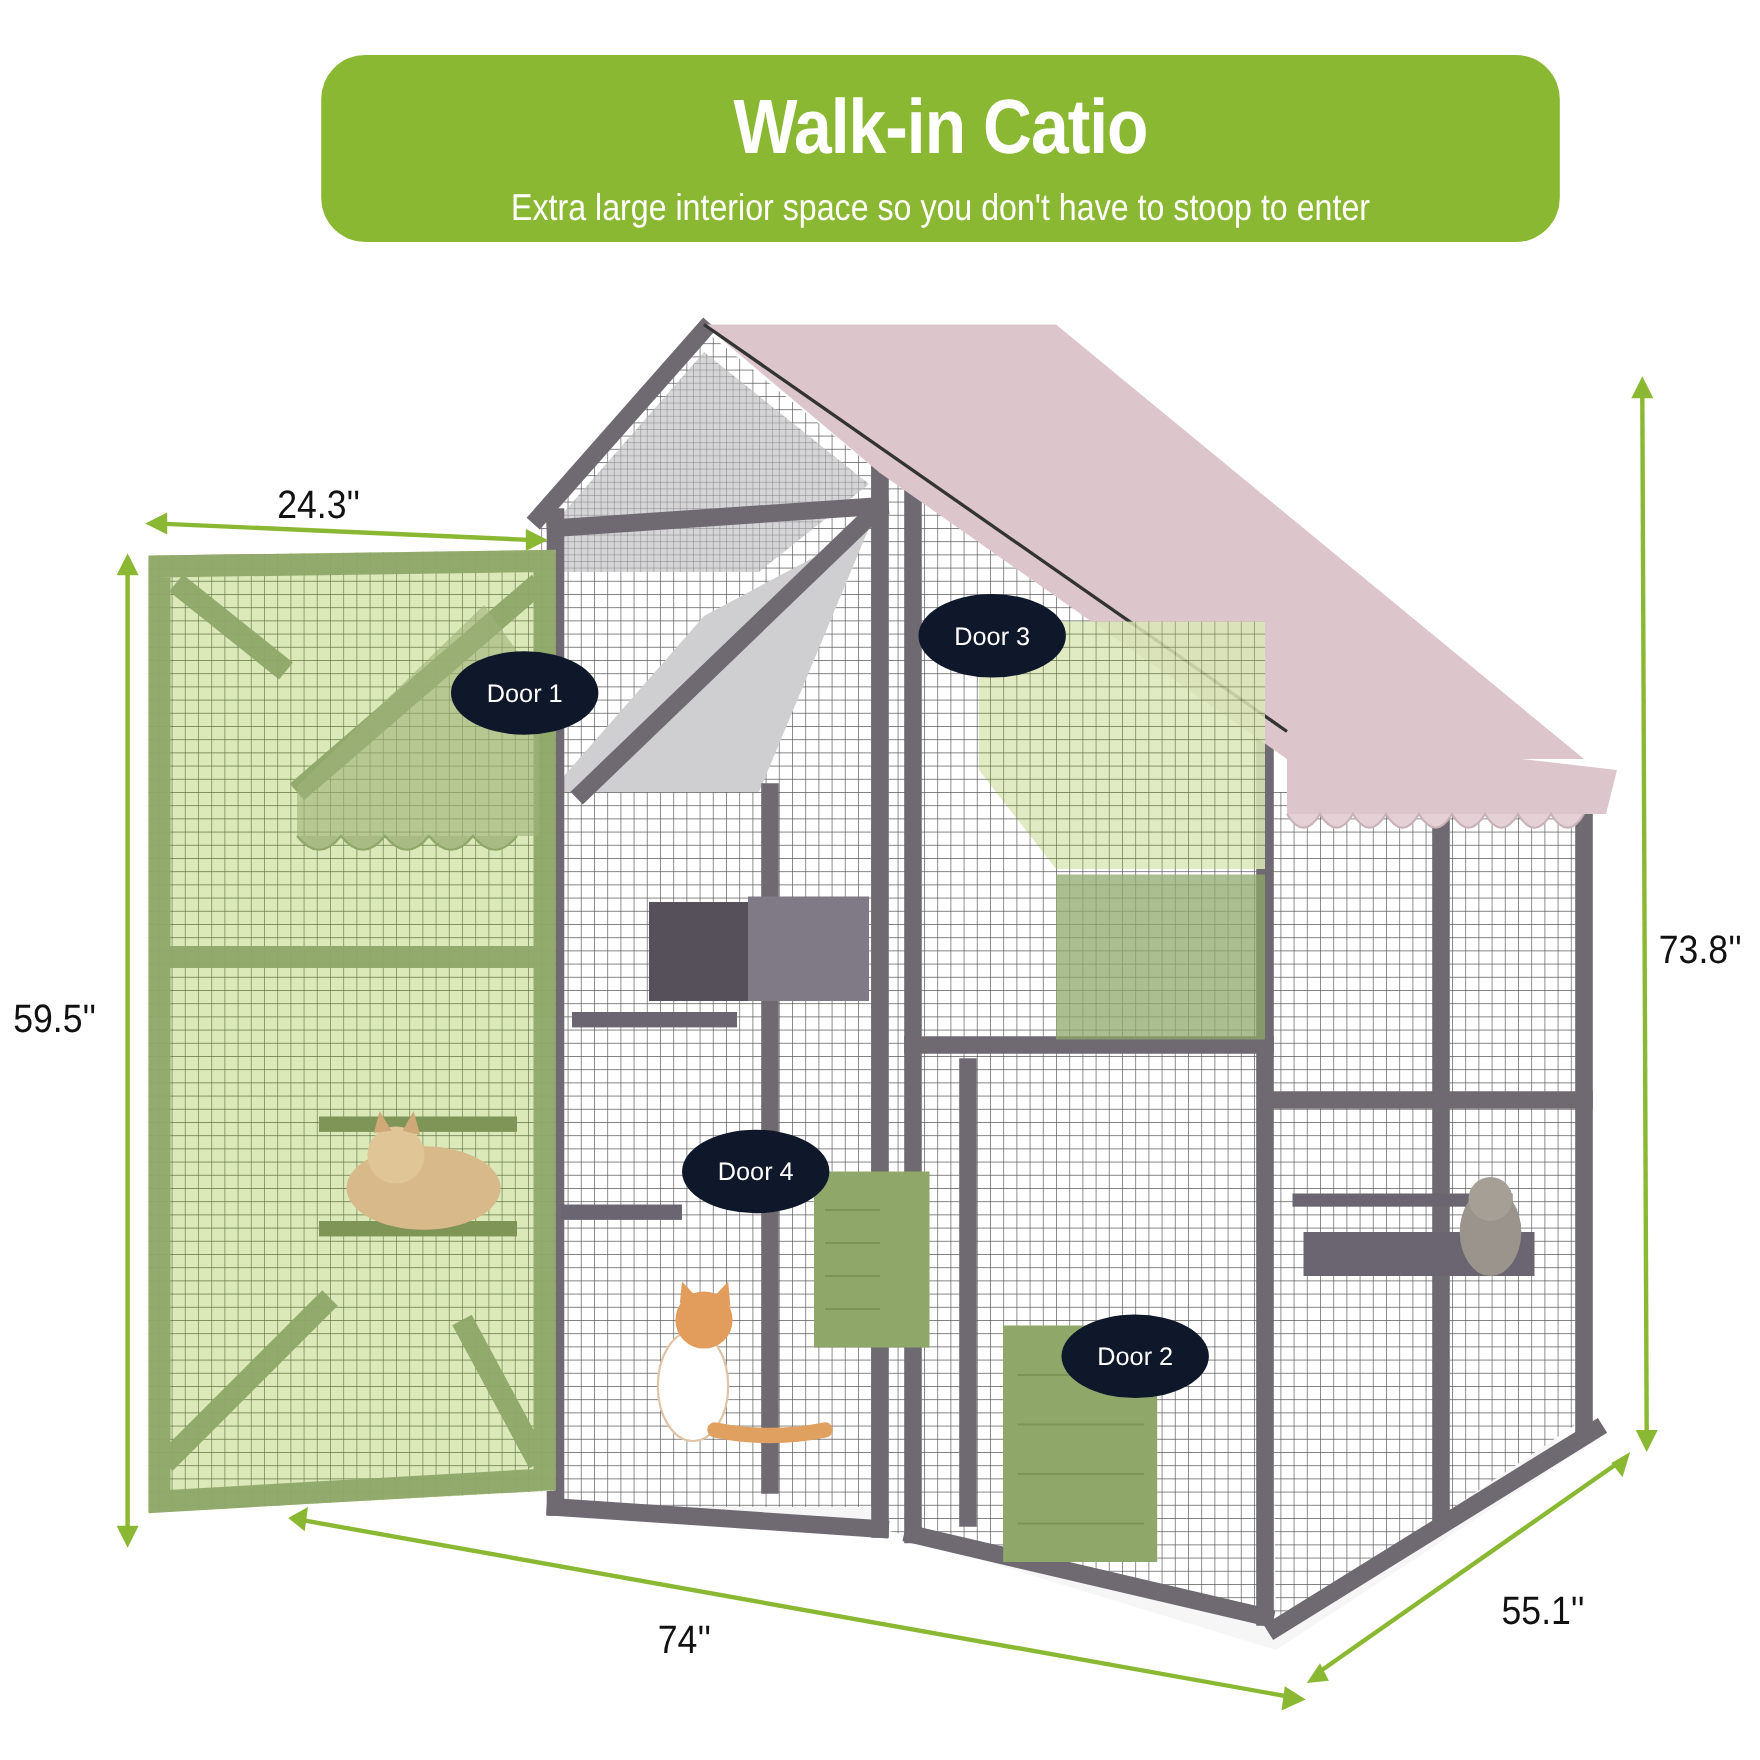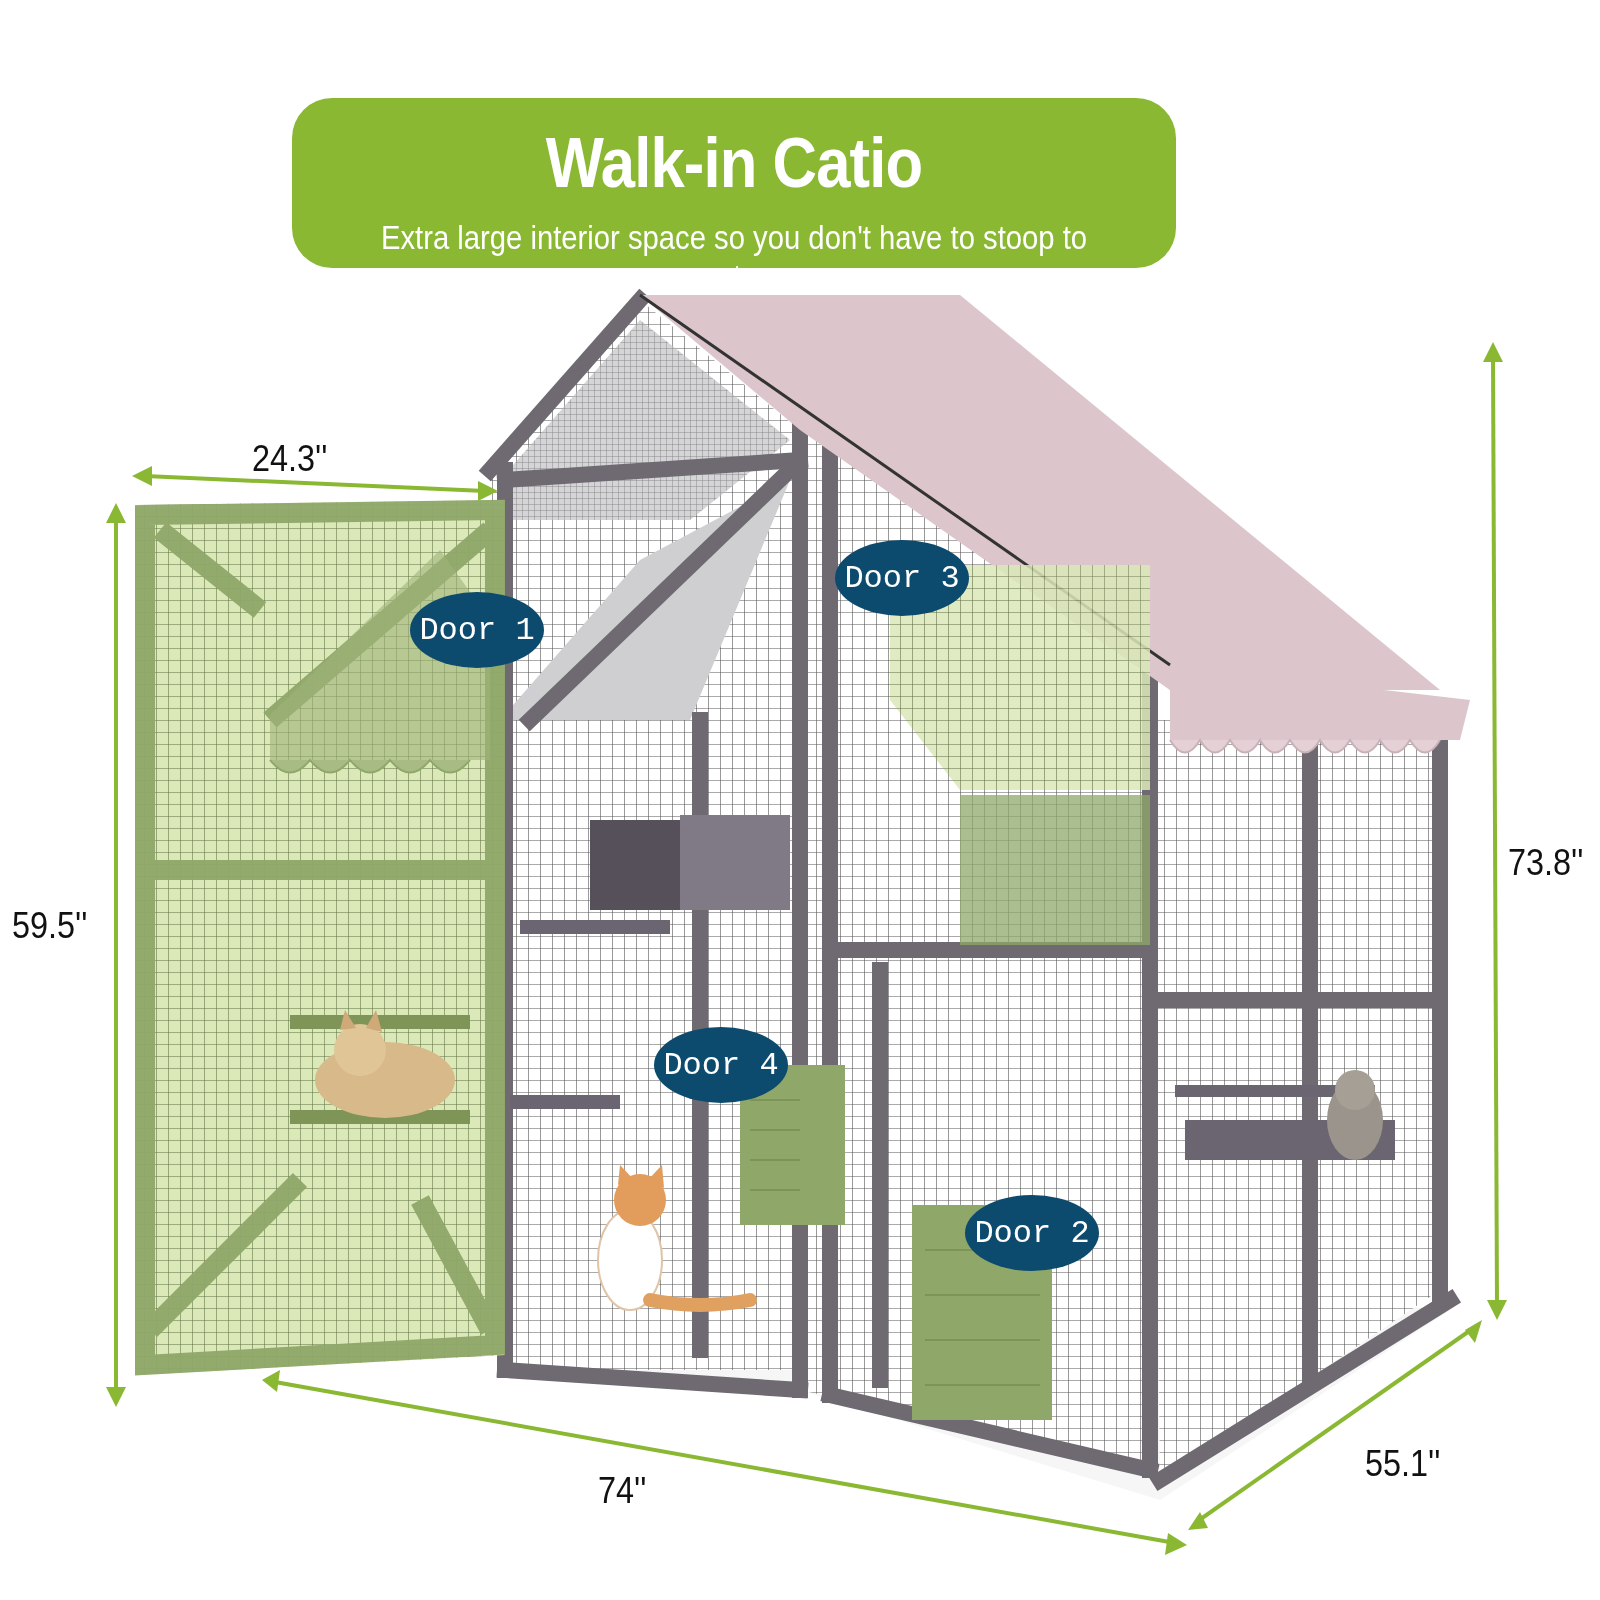--- a/index.html
+++ b/index.html
@@ -1,21 +1,21 @@
 <!DOCTYPE html>
 <html><head>
 <meta charset="utf-8">
 <style>
   html, body { margin:0; padding:0; background:#ffffff; }
   body { width:1600px; height:1600px; position:relative; overflow:hidden; font-family:"Liberation Sans", sans-serif; }
-  .banner { position:absolute; left:292px; top:50px; width:884px; height:170px; background:#8ab833; border-radius:40px; color:#fff; text-align:center;margin-top:48px; }
+  .banner { position:absolute; left:292px; top:50px; width:1126px; height:170px; background:#8ab833; border-radius:40px; color:#fff; text-align:center; }
   .banner .title { font-family:"Liberation Sans", sans-serif; font-weight:bold; font-size:70px; line-height:70px; margin-top:30px; transform:scaleX(0.88); letter-spacing:-1px; }
   .banner .subtitle { font-family:"Liberation Sans", sans-serif; font-size:34px; margin-top:20px; transform:scaleX(0.86); }
   .dim { position:absolute; font-family:"Liberation Sans", sans-serif; font-size:36px; color:#111; transform:scaleX(0.9); transform-origin:left center; }
-  .badge { position:absolute; background:#0c4a6e; color:#fff; border-radius:50%; font-family:Liberation Mono, monospace; font-size:32px; display:flex; align-items:center; justify-content:center; }
+  .badge { position:absolute; background:#0f172a; color:#fff; border-radius:50%; font-family:Liberation Sans, sans-serif; font-size:23px; display:flex; align-items:center; justify-content:center; }
   svg.scene { position:absolute; left:0; top:0; }
 </style>
 </head>
 <body>
 
 <div class="banner">
   <div class="title">Walk-in Catio</div>
   <div class="subtitle">Extra large interior space so you don't have to stoop to enter</div>
 </div>
 
@@ -153,21 +153,21 @@
 
 <div class="badge" style="left:410px; top:592px; width:134px; height:76px;">
   <span>Door 1</span>
 </div>
 <div class="badge" style="left:965px; top:1195px; width:134px; height:76px;text-align:right;">
   <span>Door 2</span>
 </div>
 <div class="badge" style="left:835px; top:540px; width:134px; height:76px;">
   <span>Door 3</span>
 </div>
-<div class="badge" style="left:654px; top:1027px; width:134px; height:76px;">
+<div class="badge" style="left:620px; top:1027px; width:134px; height:76px;">
   <span>Door 4</span>
 </div>
 
 <div class="dim" style="left:252px; top:438px;">24.3''</div>
 <div class="dim" style="left:12px; top:905px;">59.5''</div>
 <div class="dim" style="left:1508px; top:842px;">73.8''</div>
 <div class="dim" style="left:598px; top:1470px;">74''</div>
 <div class="dim" style="left:1365px; top:1443px;">55.1''</div>
 
 </body></html>

